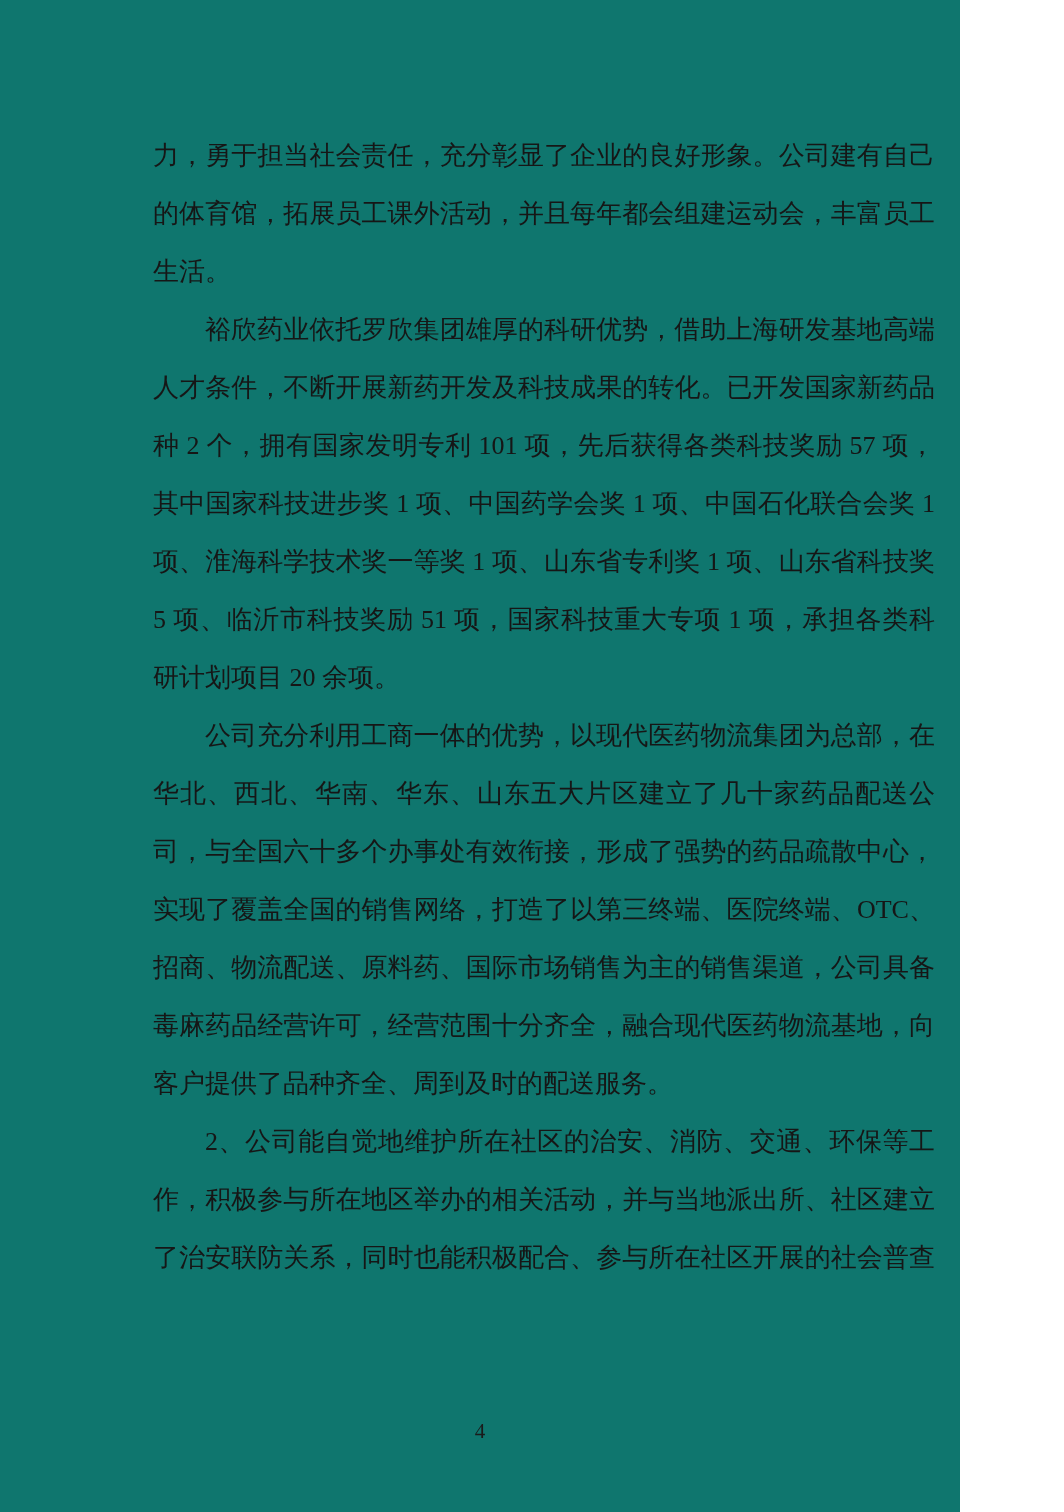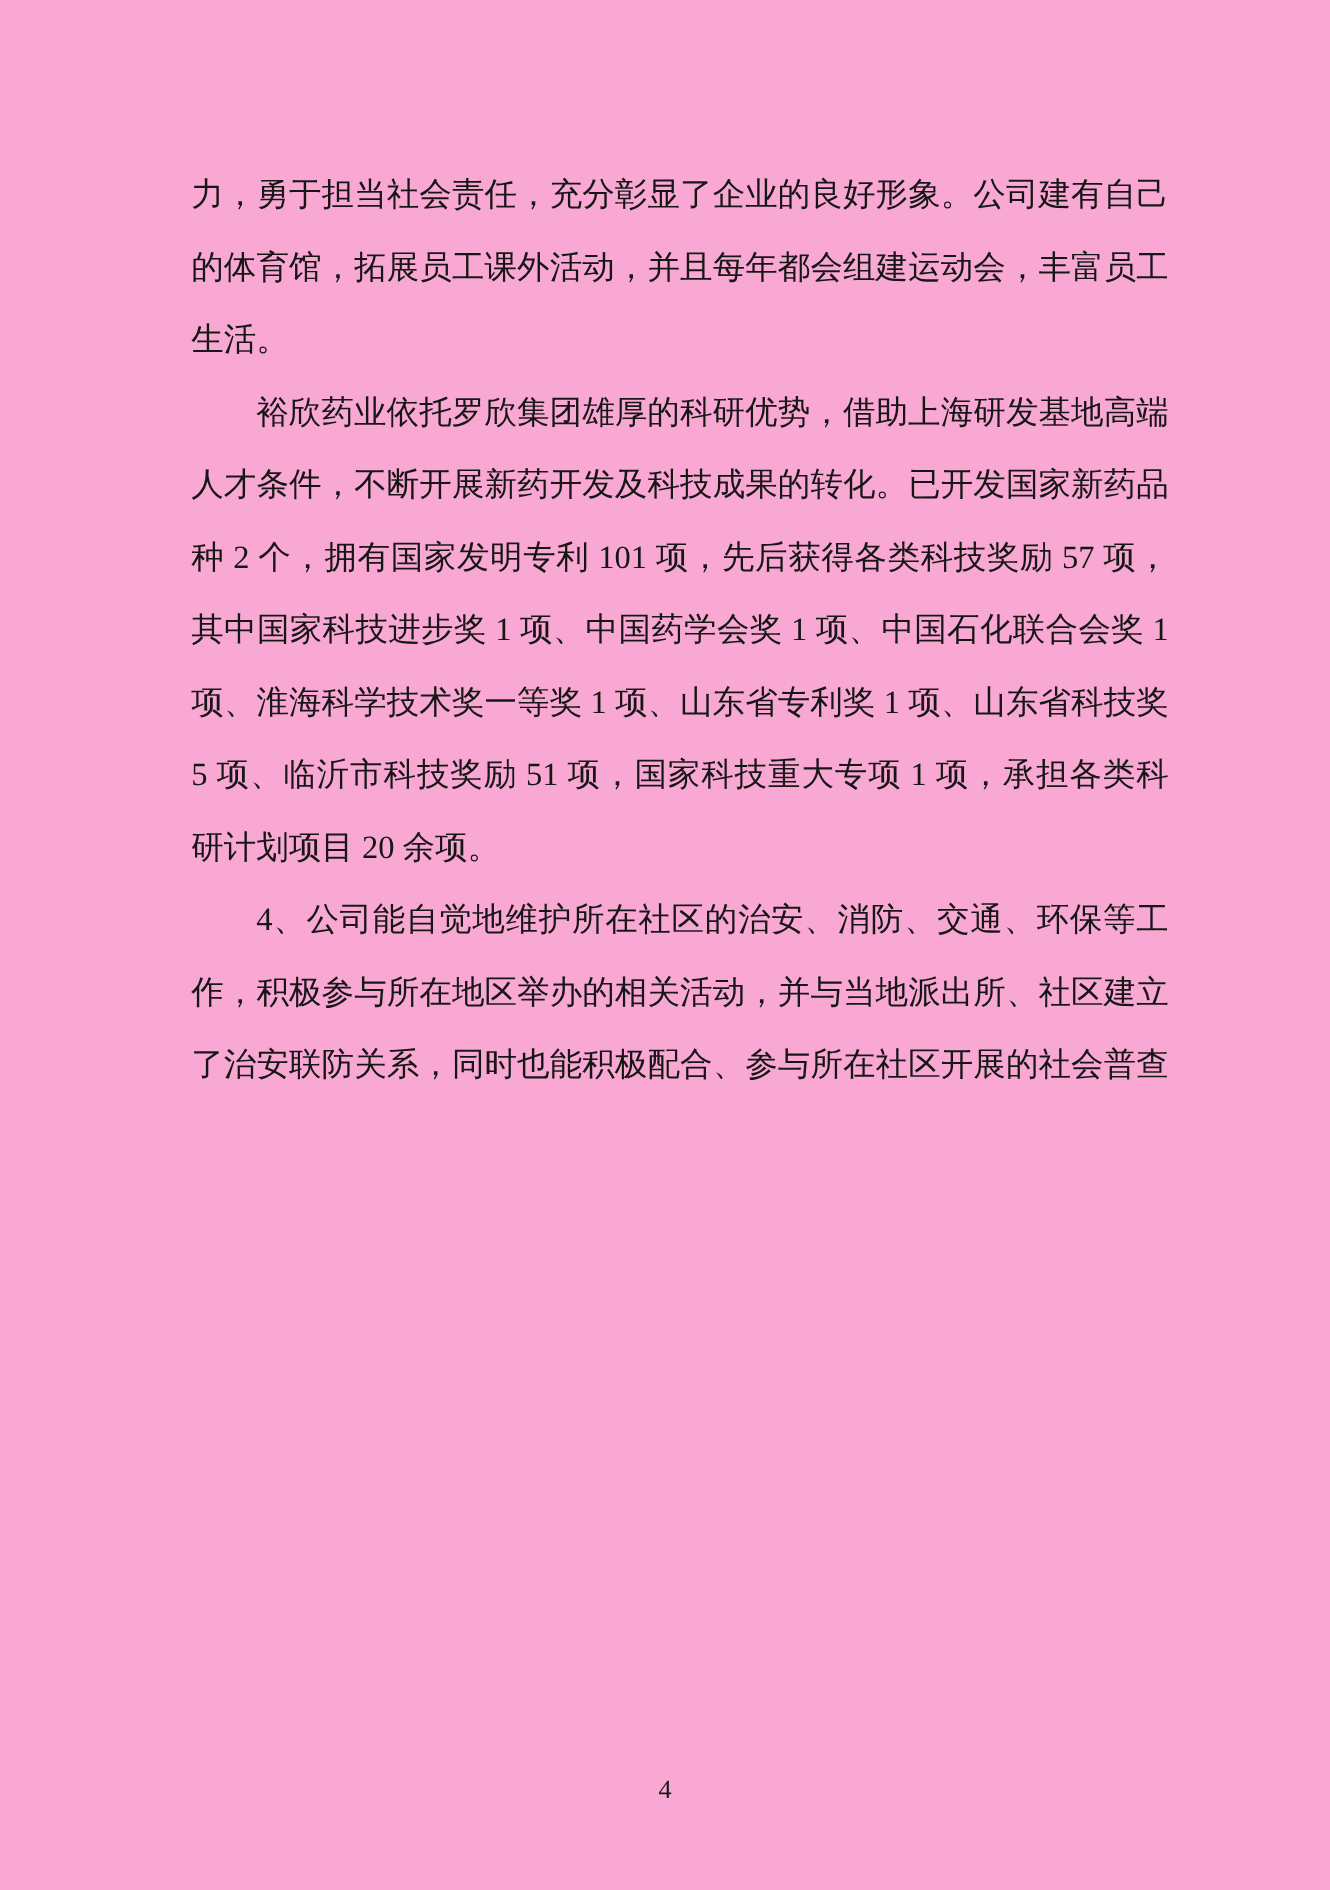--- a/index.html
+++ b/index.html
@@ -2,23 +2,23 @@
 <html><head>
 <meta charset="utf-8">
 <style>
   html, body {
     margin: 0;
     padding: 0;
     background: #ffffff;
   }
   .page {
     position: relative;
-    width: 1064px;
+    width: 960px;
     height: 1512px;
-    background: #f9a8d4;
+    background: #0f766e;
     overflow: hidden;
     font-family: "Liberation Serif", "DejaVu Serif", serif;
     color: #161616;
   }
   .content {
     position: absolute;
     left: 153px;
     top: 127px;
     width: 782px;
   }
@@ -50,18 +50,19 @@
     color: #1a1a1a;
   }
 </style>
 </head>
 <body>
 
 <div class="page">
   <div class="content" id="paragraph-container">
       <p class="para">力，勇于担当社会责任，充分彰显了企业的良好形象。公司建有自己的体育馆，拓展员工课外活动，并且每年都会组建运动会，丰富员工生活。</p>
       <p class="para indent">裕欣药业依托罗欣集团雄厚的科研优势，借助上海研发基地高端人才条件，不断开展新药开发及科技成果的转化。已开发国家新药品种 2 个，拥有国家发明专利 101 项，先后获得各类科技奖励 57 项，其中国家科技进步奖 1 项、中国药学会奖 1 项、中国石化联合会奖 1 项、淮海科学技术奖一等奖 1 项、山东省专利奖 1 项、山东省科技奖 5 项、临沂市科技奖励 51 项，国家科技重大专项 1 项，承担各类科研计划项目 20 余项。</p>
-      <p class="para indent continued">4、公司能自觉地维护所在社区的治安、消防、交通、环保等工作，积极参与所在地区举办的相关活动，并与当地派出所、社区建立了治安联防关系，同时也能积极配合、参与所在社区开展的社会普查</p>
+      <p class="para indent">公司充分利用工商一体的优势，以现代医药物流集团为总部，在华北、西北、华南、华东、山东五大片区建立了几十家药品配送公司，与全国六十多个办事处有效衔接，形成了强势的药品疏散中心，实现了覆盖全国的销售网络，打造了以第三终端、医院终端、OTC、招商、物流配送、原料药、国际市场销售为主的销售渠道，公司具备毒麻药品经营许可，经营范围十分齐全，融合现代医药物流基地，向客户提供了品种齐全、周到及时的配送服务。</p>
+      <p class="para indent continued">2、公司能自觉地维护所在社区的治安、消防、交通、环保等工作，积极参与所在地区举办的相关活动，并与当地派出所、社区建立了治安联防关系，同时也能积极配合、参与所在社区开展的社会普查</p>
     </div>
   <div class="footer">
     <span class="page-number">4</span>
   </div>
 </div>
 
 </body></html>

